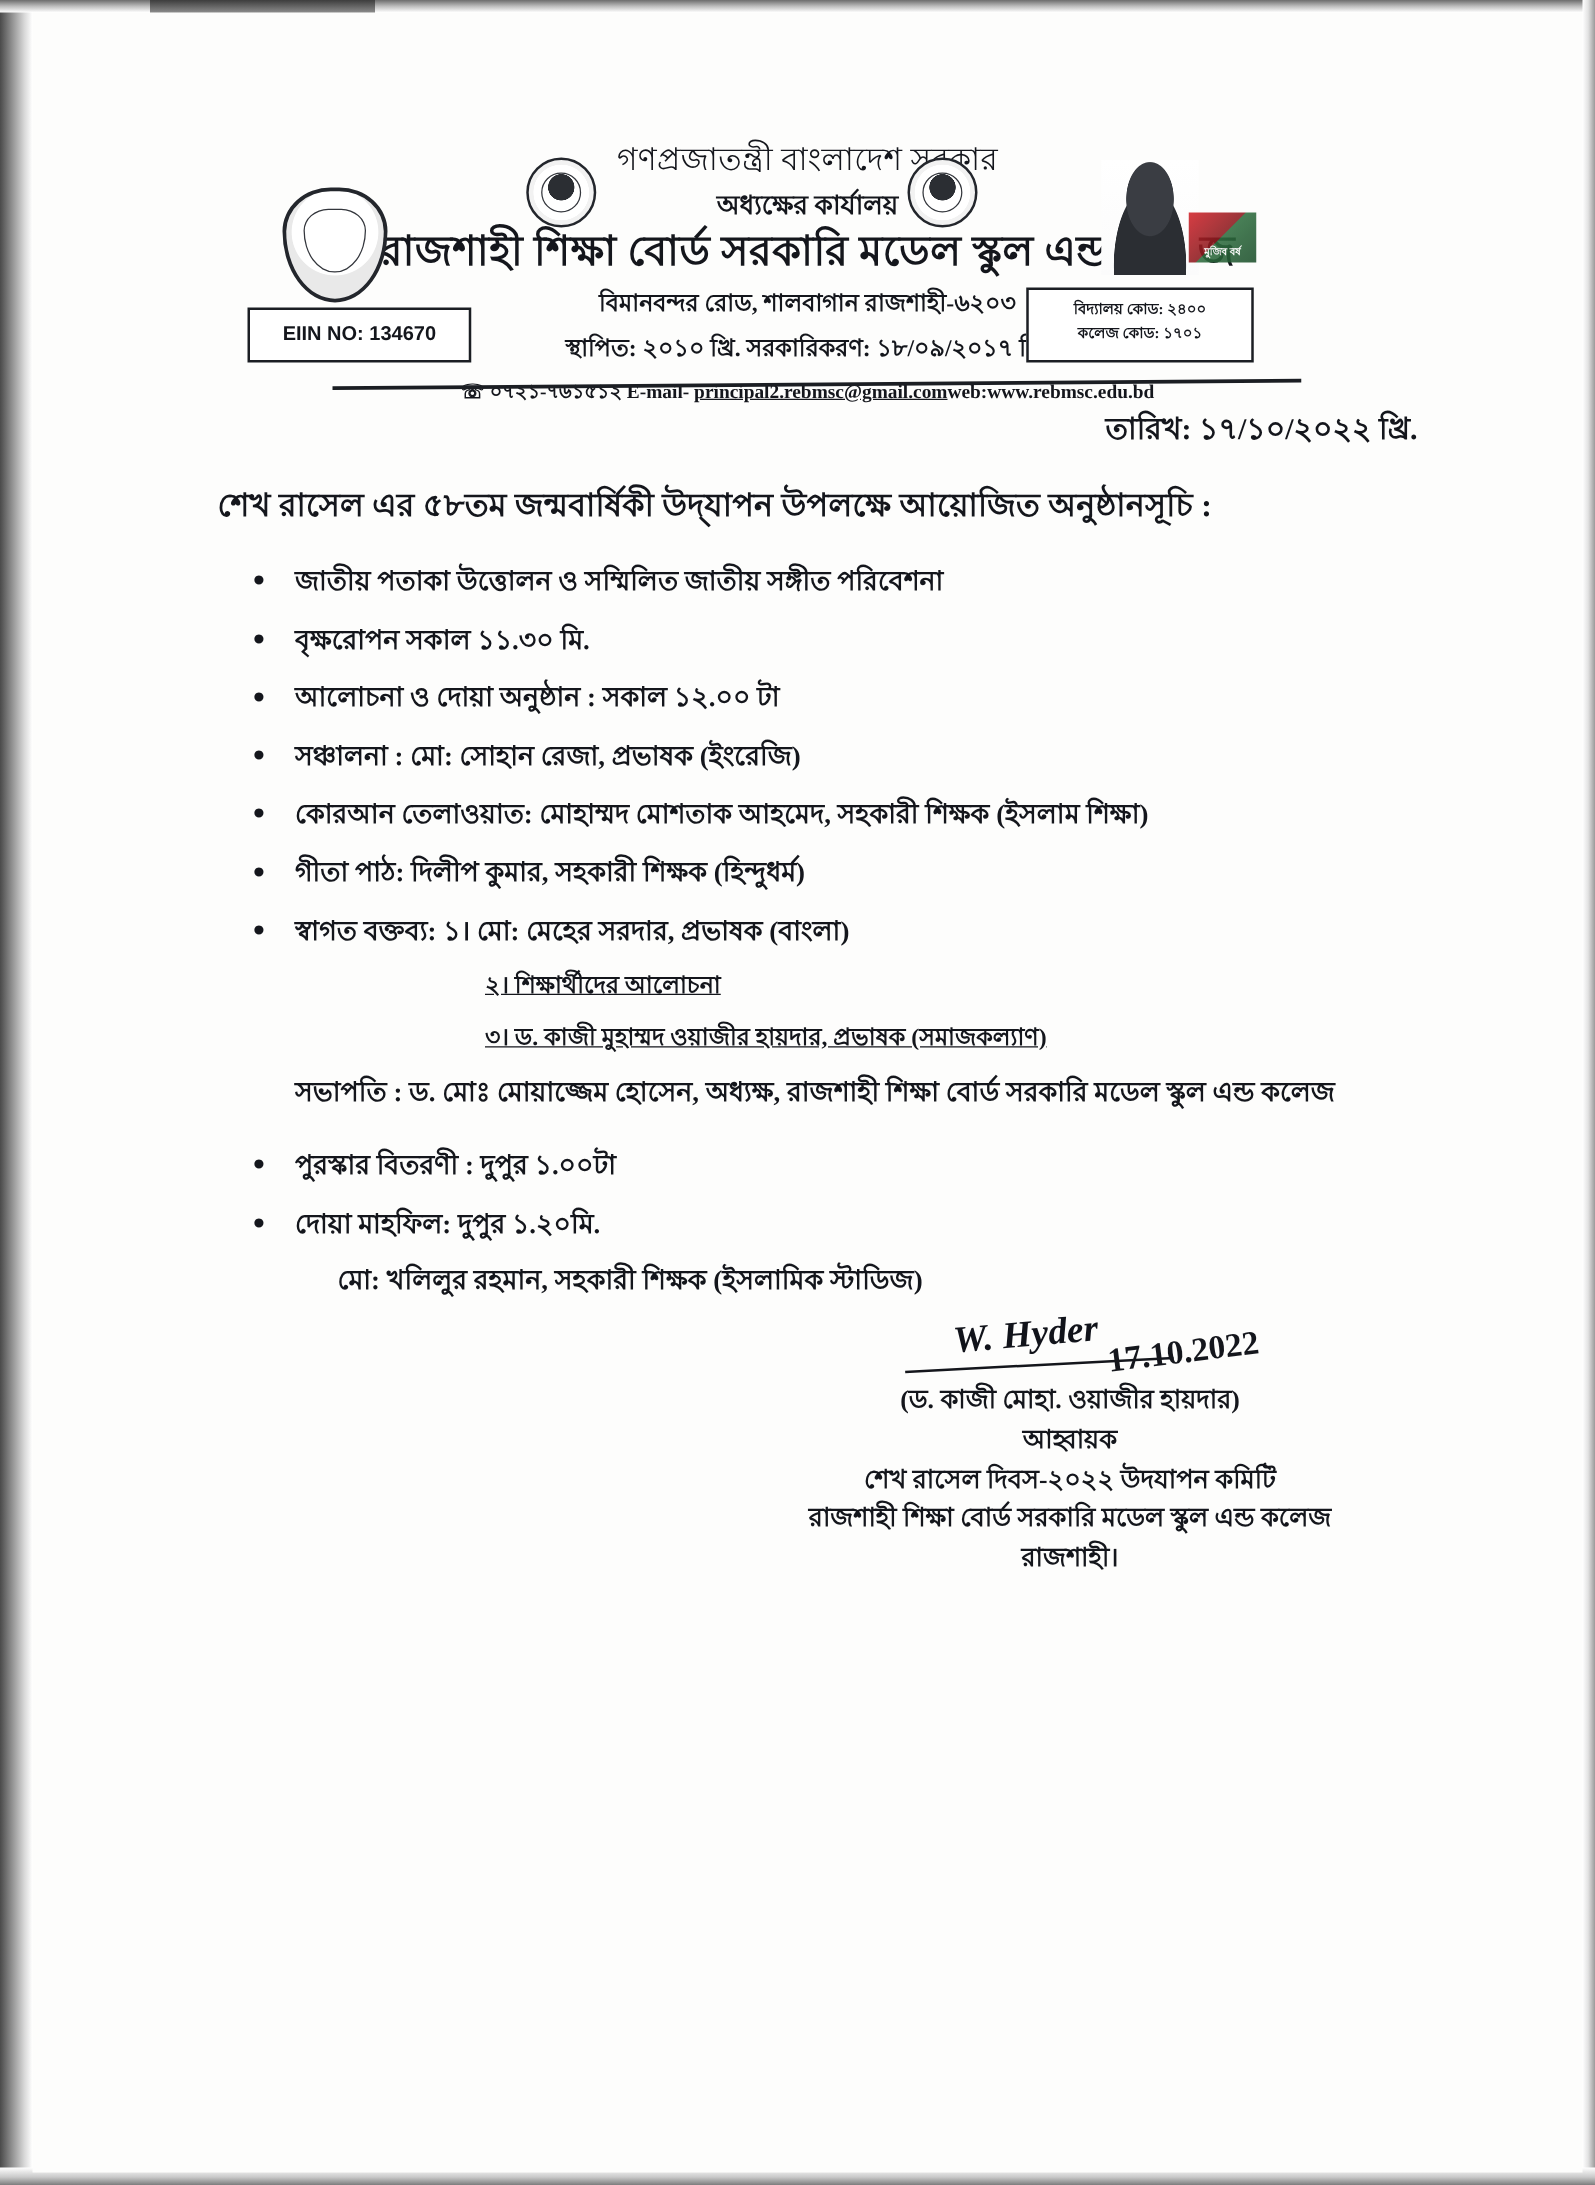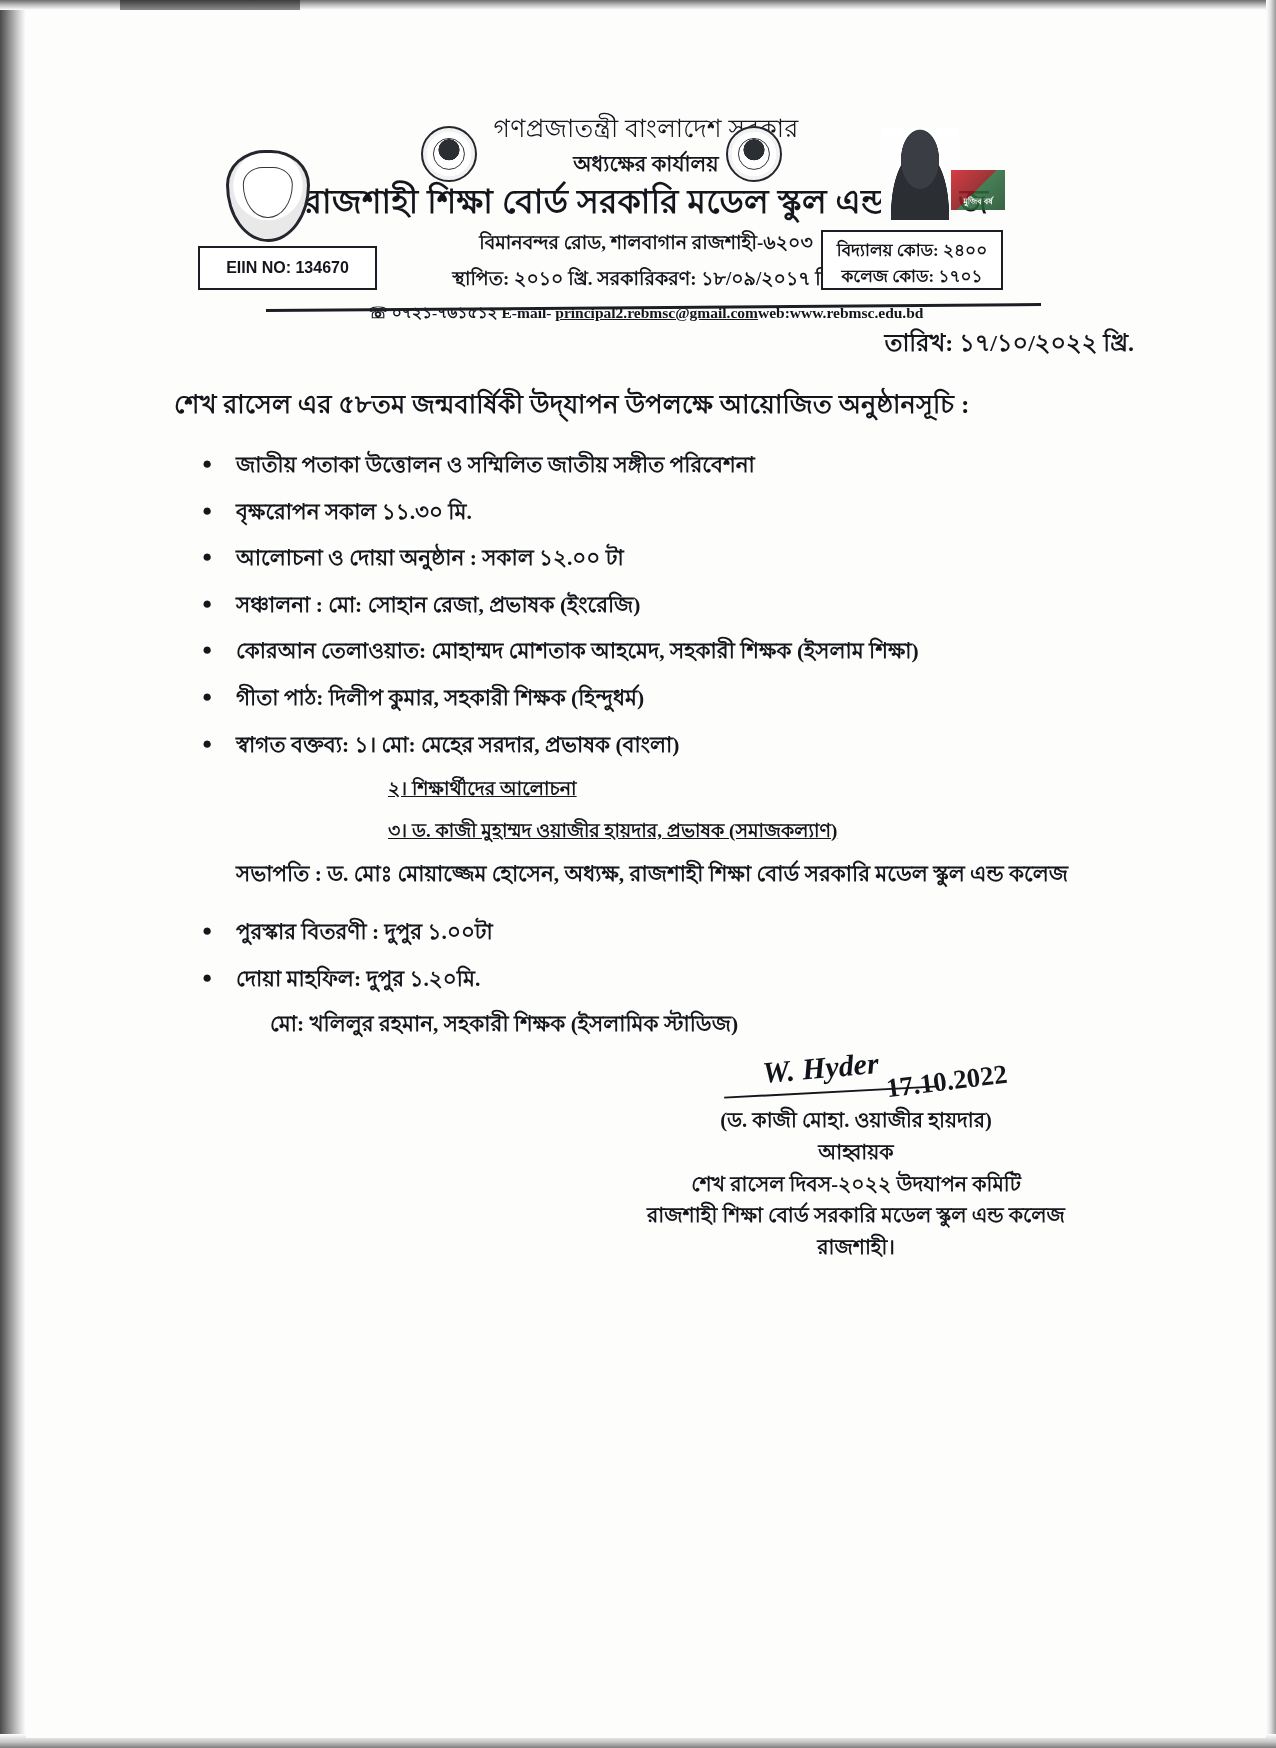--- a/index.html
+++ b/index.html
@@ -150,21 +150,21 @@
     text-align: center;
     font-weight: bold;
   }
   #eiin-box {
     left: 172px; top: 236px; width: 175px; height: 40px;
     font-size: 16px; line-height: 40px;
     font-family: "Liberation Sans", sans-serif;
   }
   #code-box {
     left: 795px; top: 220px; width: 182px; height: 60px;
-    font-size: 17px; padding-top: 6px; box-sizing: border-box;
+    font-size: 12px; padding-top: 6px; box-sizing: border-box;
     line-height: 1.55;
   }
 
   .hr-rule {
     position: absolute;
     left: 240px; top: 296px;
     width: 775px; height: 2.5px;
     background: #1b1e23;
     transform: rotate(-0.45deg);
   }

